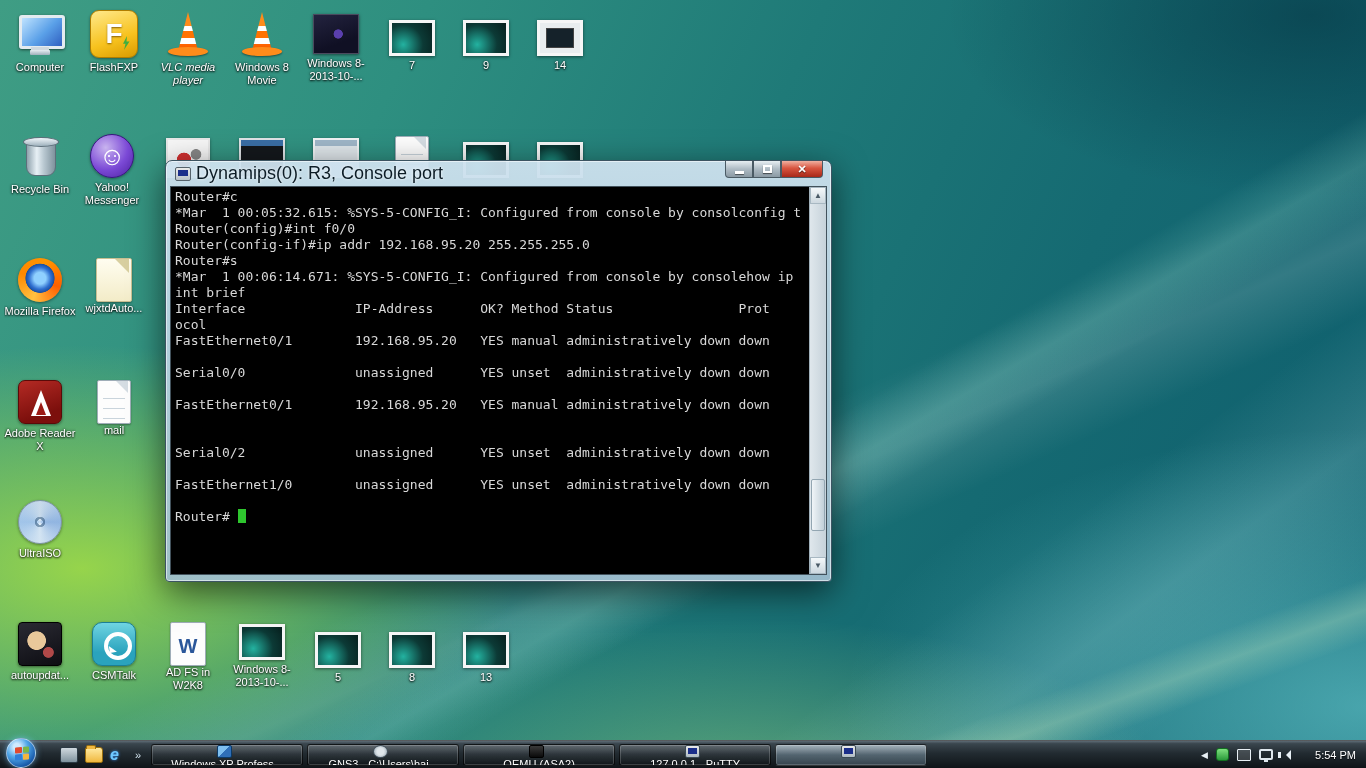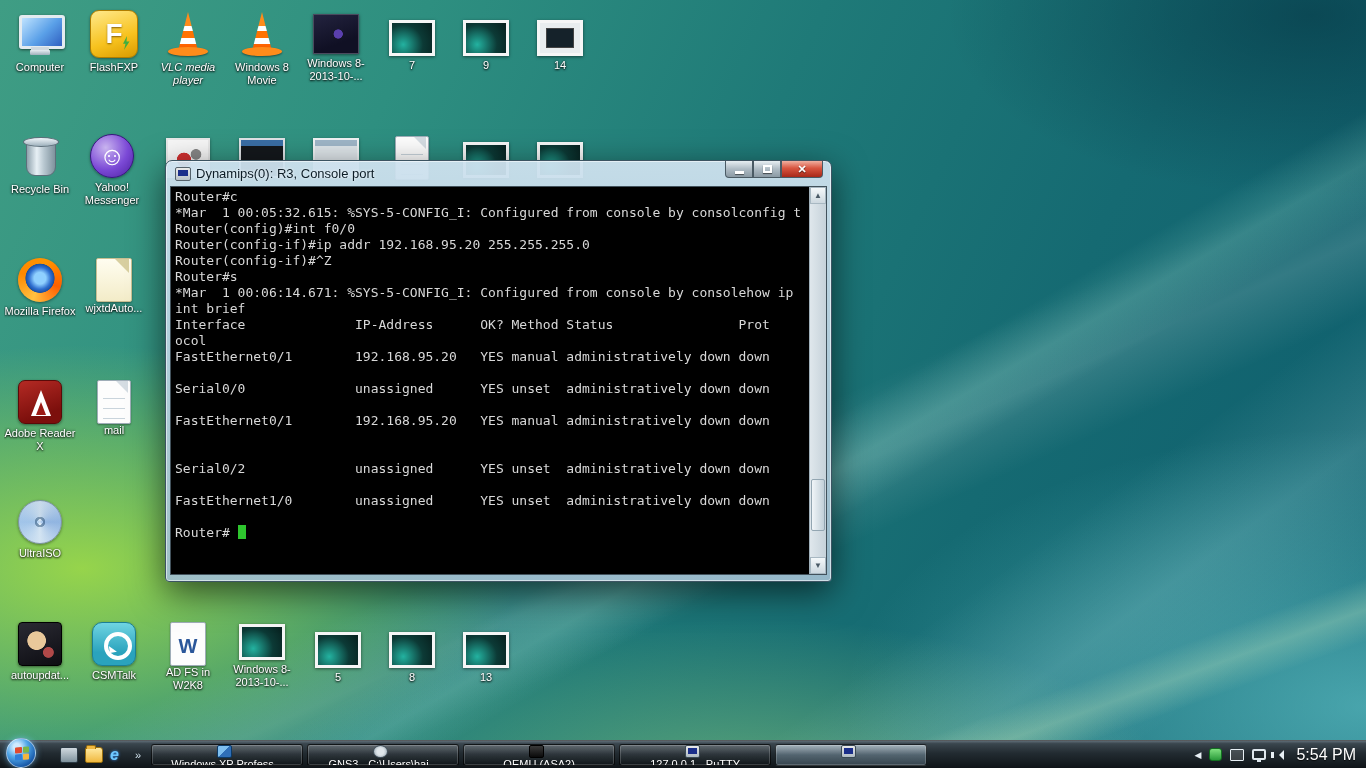--- a/index.html
+++ b/index.html
@@ -144,21 +144,21 @@
 
   
   #putty-window { position:absolute; left:165px; top:160px; width:667px; height:422px; z-index:5;
     background:linear-gradient(180deg, rgba(205,225,238,0.95), rgba(160,190,208,0.92));
     border:1px solid #3c5462; border-radius:7px 7px 4px 4px;
     box-shadow:0 10px 34px rgba(0,0,0,0.6), inset 0 0 0 1px rgba(255,255,255,0.55); padding:0 4px 4px; }
   .titlebar { height:25px; display:flex; align-items:center; padding:0 2px; position:relative; }
   .win-icon { width:16px; height:14px; margin:0 5px 0 3px; position:relative;
     background:linear-gradient(#eaeaea,#b8c2c8); border:1px solid #55626b; border-radius:2px; }
   .win-icon::before { content:""; position:absolute; left:2px; top:2px; width:10px; height:6px; background:#1b2f8a; }
-  .title-text { font-size:13px; color:#0c1c26; text-shadow:0 0 3px rgba(255,255,255,0.9); white-space:nowrap; }
+  .title-text { font-size:18px; color:#0c1c26; text-shadow:0 0 3px rgba(255,255,255,0.9); white-space:nowrap; }
   .win-controls { position:absolute; right:4px; top:0; display:flex; height:17px; }
   .cap-btn { width:28px; height:17px; display:flex; align-items:center; justify-content:center;
     background:linear-gradient(#e7eef2,#aebbc4 50%,#8b9aa4); border:1px solid #4a5a64; border-top:none; }
   .cap-btn.first { border-radius:0 0 0 4px; }
   .cap-btn.close { width:42px; border-radius:0 0 4px 0;
     background:linear-gradient(#f0b0a0,#d85540 45%,#a82818); }
   .glyph-min { width:9px; height:3px; background:#fff; box-shadow:0 1px 1px rgba(0,0,0,0.5); margin-top:6px; }
   .glyph-max { width:9px; height:8px; border:2px solid #fff; box-shadow:0 1px 1px rgba(0,0,0,0.5); }
   .glyph-close { color:#fff; font-size:11px; font-weight:bold; text-shadow:0 1px 1px rgba(0,0,0,0.6); }
 
@@ -213,21 +213,21 @@
   .tray { display:flex; align-items:center; gap:8px; padding:0 10px 0 8px; }
   .tray-chevron { color:#e8f0f5; font-size:9px; }
   .tray-green { width:13px; height:13px; border-radius:3px; background:linear-gradient(#7fe07f,#2a9a3a);
     border:1px solid #127020; }
   .tray-window { width:14px; height:12px; border:1px solid #e8f0f5; background:rgba(255,255,255,0.15);
     border-radius:1px; }
   .tray-monitor { width:14px; height:11px; border:2px solid #dfe8ee; border-radius:2px; position:relative; }
   .tray-monitor::after { content:""; position:absolute; left:3px; bottom:-4px; width:4px; height:2px; background:#dfe8ee; }
   .tray-speaker { width:0; height:0; border:5px solid transparent; border-right-color:#e8f0f5; position:relative; }
   .tray-speaker::before { content:""; position:absolute; left:-8px; top:-3px; width:3px; height:6px; background:#e8f0f5; }
-  .tray-clock { font-size:16px; color:#fff; text-shadow:0 1px 1px rgba(0,0,0,0.8); margin-left:4px; white-space:nowrap; }
+  .tray-clock { font-size:11px; color:#fff; text-shadow:0 1px 1px rgba(0,0,0,0.8); margin-left:16px; white-space:nowrap; }
 </style>
 </head>
 <body>
 
 <div class="streak s1"></div>
 <div class="streak s2"></div>
 <div class="streak s3"></div>
 <div class="streak s4"></div>
 
 <div id="desktop-icons">
@@ -354,21 +354,20 @@
           <span class="glyph-close">✕</span>
         </div>
     </div>
   </div>
   <div class="client">
     <div id="terminal-lines">
         <div class="term-line">Router#c</div>
         <div class="term-line">*Mar  1 00:05:32.615: %SYS-5-CONFIG_I: Configured from console by consolconfig t</div>
         <div class="term-line">Router(config)#int f0/0</div>
         <div class="term-line">Router(config-if)#ip addr 192.168.95.20 255.255.255.0</div>
-        <div class="term-line">Router(config-if)#^Z</div>
         <div class="term-line">Router#s</div>
         <div class="term-line">*Mar  1 00:06:14.671: %SYS-5-CONFIG_I: Configured from console by consolehow ip</div>
         <div class="term-line">int brief</div>
         <div class="term-line">Interface              IP-Address      OK? Method Status                Prot</div>
         <div class="term-line">ocol</div>
         <div class="term-line">FastEthernet0/1        192.168.95.20   YES manual administratively down down</div>
         <div class="term-line"></div>
         <div class="term-line">Serial0/0              unassigned      YES unset  administratively down down</div>
         <div class="term-line"></div>
         <div class="term-line">FastEthernet0/1        192.168.95.20   YES manual administratively down down</div>

